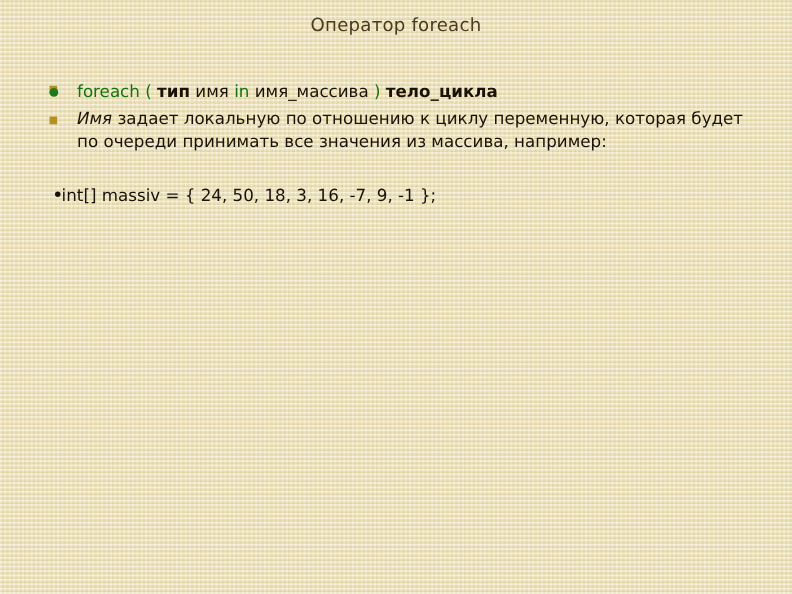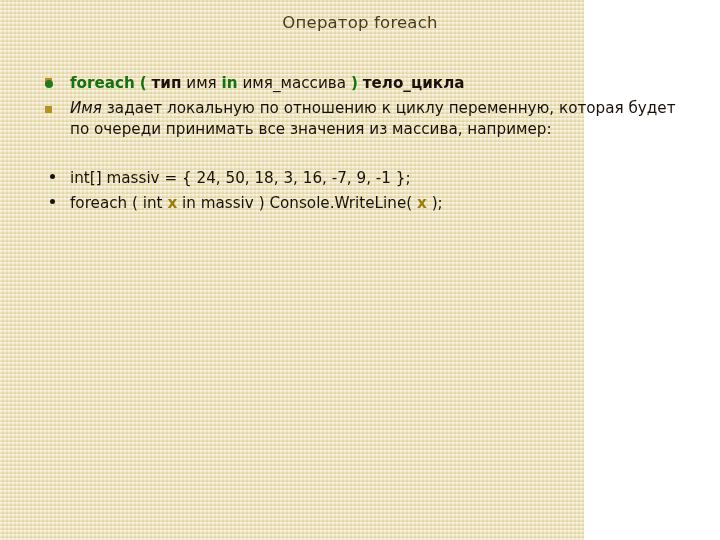--- a/index.html
+++ b/index.html
@@ -9,21 +9,21 @@
   body {
     width: 720px;
     height: 540px;
     overflow: hidden;
     font-family: "DejaVu Sans", sans-serif;
   }
 
   
   #slide {
     position: relative;
-    width: 584px;
+    width: 720px;
     height: 540px;
     box-sizing: border-box;
     background-color: #f0e6bc;
     background-image:
       linear-gradient(0deg,  rgba(255,255,255,0.40) 50%, rgba(208,190,134,0.30) 50%),
       linear-gradient(90deg, rgba(255,255,255,0.34) 50%, rgba(208,190,134,0.26) 50%);
     background-size: 4px 4px, 4px 4px;
     background-position: 0 0, 0 0;
   }
   #slide::after {
@@ -94,38 +94,38 @@
     height: 5px;
     border-radius: 50%;
     background: #16120a;
   }
 
   
   .row-syntax {
     margin-bottom: 4px;
   }
   .row-code {
-    padding-left: 30px;
+    padding-left: 16px;
     font-size: 15.2px;
     line-height: 24px;
     margin-bottom: 1px;
   }
   .row-code .marker.dot-dark { left: 10px; }
 
   .row-para {
     margin-bottom: 0;
   }
 
   
   .gap {
     height: 26px;
   }
 
   
-  .kw        { color: #13730f; font-weight: bold; }
+  .kw        { color: #13730f; font-weight: normal; }
   .b-dark    { color: #1a1208; font-weight: bold; text-align: center; }
   .n-dark    { color: #1a1208; font-weight: normal; }
   .ital      { font-style: italic; }
   .var-gold  { color: #9a7d0a; font-weight: bold; }
   .mono-ish  { font-family: "DejaVu Sans", sans-serif; }
 </style>
 </head>
 <body>
 
 <div id="slide">
@@ -148,19 +148,15 @@
       <span class="ital">Имя</span><span> задает локальную по отношению к циклу переменную, которая будет по очереди принимать все значения из массива, например:</span>
     </div>
 
     <div class="gap"></div>
 
     <div class="bullet-row row-code">
       <span class="marker dot-dark"></span>
       <span class="mono-ish">int[] massiv =  { 24, 50, 18, 3, 16, -7, 9, -1 };</span>
     </div>
 
-    <div class="bullet-row row-code">
-      <span class="marker dot-dark"></span>
-      <span class="mono-ish">foreach ( int </span><span class="var-gold">x</span><span class="mono-ish"> in massiv ) Console.WriteLine( </span><span class="var-gold">x</span><span class="mono-ish"> );</span>
-    </div>
 
   </div>
 </div>
 
 </body></html>

